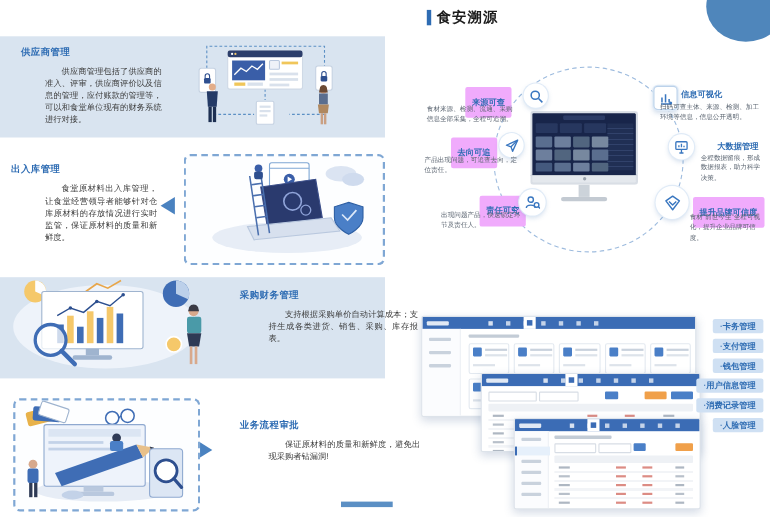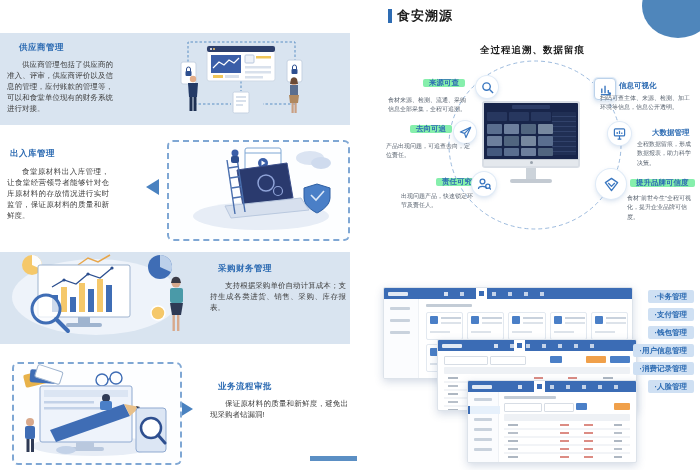--- a/index.html
+++ b/index.html
@@ -5,30 +5,30 @@
   html,body{margin:0;padding:0;background:#fff;}
   #page{position:relative;width:700px;height:470px;background:#fff;overflow:hidden;
         font-family:"Liberation Sans",sans-serif;color:#222;}
   
   .abs{position:absolute;}
   .sec-title{position:absolute;display:flex;align-items:center;gap:5px;
              font-size:13px;font-weight:bold;color:#1b1b1b;letter-spacing:1px;}
   .tbar{width:4px;height:14px;background:#2e6cb3;display:inline-block;}
   .panel{position:absolute;left:0;width:350px;background:#d9e4f0;}
   .h-blue{position:absolute;font-size:8.5px;font-weight:bold;color:#2e6cb3;letter-spacing:.5px;white-space:nowrap;}
-  .para{position:absolute;font-size:7.5px;color:#3c3c3c;line-height:1.45;text-indent:2em;text-align:justify;}
+  .para{position:absolute;font-size:7.5px;color:#3c3c3c;line-height:1.45;text-indent:2em;text-align:justify;margin-left:34px;}
   .tri-l{position:absolute;width:0;height:0;border-top:8px solid transparent;border-bottom:8px solid transparent;border-right:13px solid #4a82c0;}
   .tri-r{position:absolute;width:0;height:0;border-top:8px solid transparent;border-bottom:8px solid transparent;border-left:13px solid #4a82c0;}
   .dashed-box{position:absolute;border:2px dashed #7fa7d4;border-radius:6px;background:#fdfeff;}
   .blue-bar{position:absolute;background:#5b8fc4;}
   .blob{position:absolute;right:-14px;top:-26px;width:72px;height:64px;border-radius:50%;background:#4f86bb;}
   
   .subtitle{position:absolute;font-size:9.5px;font-weight:bold;color:#1b1b1b;text-align:center;letter-spacing:1px;}
-  .npill{position:absolute;background:#86efac;color:#2e6cb3;font-size:7.5px;font-weight:bold;
-         padding:0 6px;border-radius:2px;white-space:nowrap;line-height:1.1;}
+  .npill{position:absolute;background:#f0abfc;color:#2e6cb3;font-size:7.5px;font-weight:bold;
+         padding:10px 6px;border-radius:2px;white-space:nowrap;line-height:1.1;}
   .nlabel{position:absolute;color:#2e6cb3;font-size:7.5px;font-weight:bold;white-space:nowrap;}
   .ndesc{position:absolute;font-size:6px;color:#5a6470;line-height:1.55;}
   .nicon{position:absolute;background:#fff;border-radius:50%;
          box-shadow:0 0 0 1px #e0ebf7,0 2px 5px rgba(100,140,190,.3);
          display:flex;align-items:center;justify-content:center;}
   .nsq{border-radius:4px !important;border:1px solid #bcd2ea;}
   
   .imac{position:absolute;left:482px;top:101px;width:98px;}
   .imac-screen{height:56px;background:#18254a;border:2px solid #d9dee5;border-bottom:none;
                border-radius:3px 3px 0 0;position:relative;overflow:hidden;}
@@ -271,21 +271,20 @@
 
   <div class="blue-bar" style="left:310px;top:456px;width:47px;height:5px;"></div>
 
   <div class="blob"></div>
 
   <div class="sec-title" style="left:388px;top:7px;">
     <span class="tbar"></span>
     <span>食安溯源</span>
   </div>
 
-  <div class="subtitle" style="left:445px;top:44px;width:175px;">全过程追溯、数据留痕</div>
 
   <svg class="abs" style="left:443px;top:56px;" width="188" height="178" viewBox="0 0 188 178">
     <ellipse cx="92" cy="89" rx="86" ry="84" fill="none" stroke="#9dbbde" stroke-width="1" stroke-dasharray="4 3"></ellipse>
   </svg>
 
   <div class="imac">
     <div class="imac-screen">
       <div class="scr-strip"></div>
       <div class="scr-stat" style="left:3px;width:20px;"></div>
       <div class="scr-stat" style="left:25px;width:20px;"></div>

